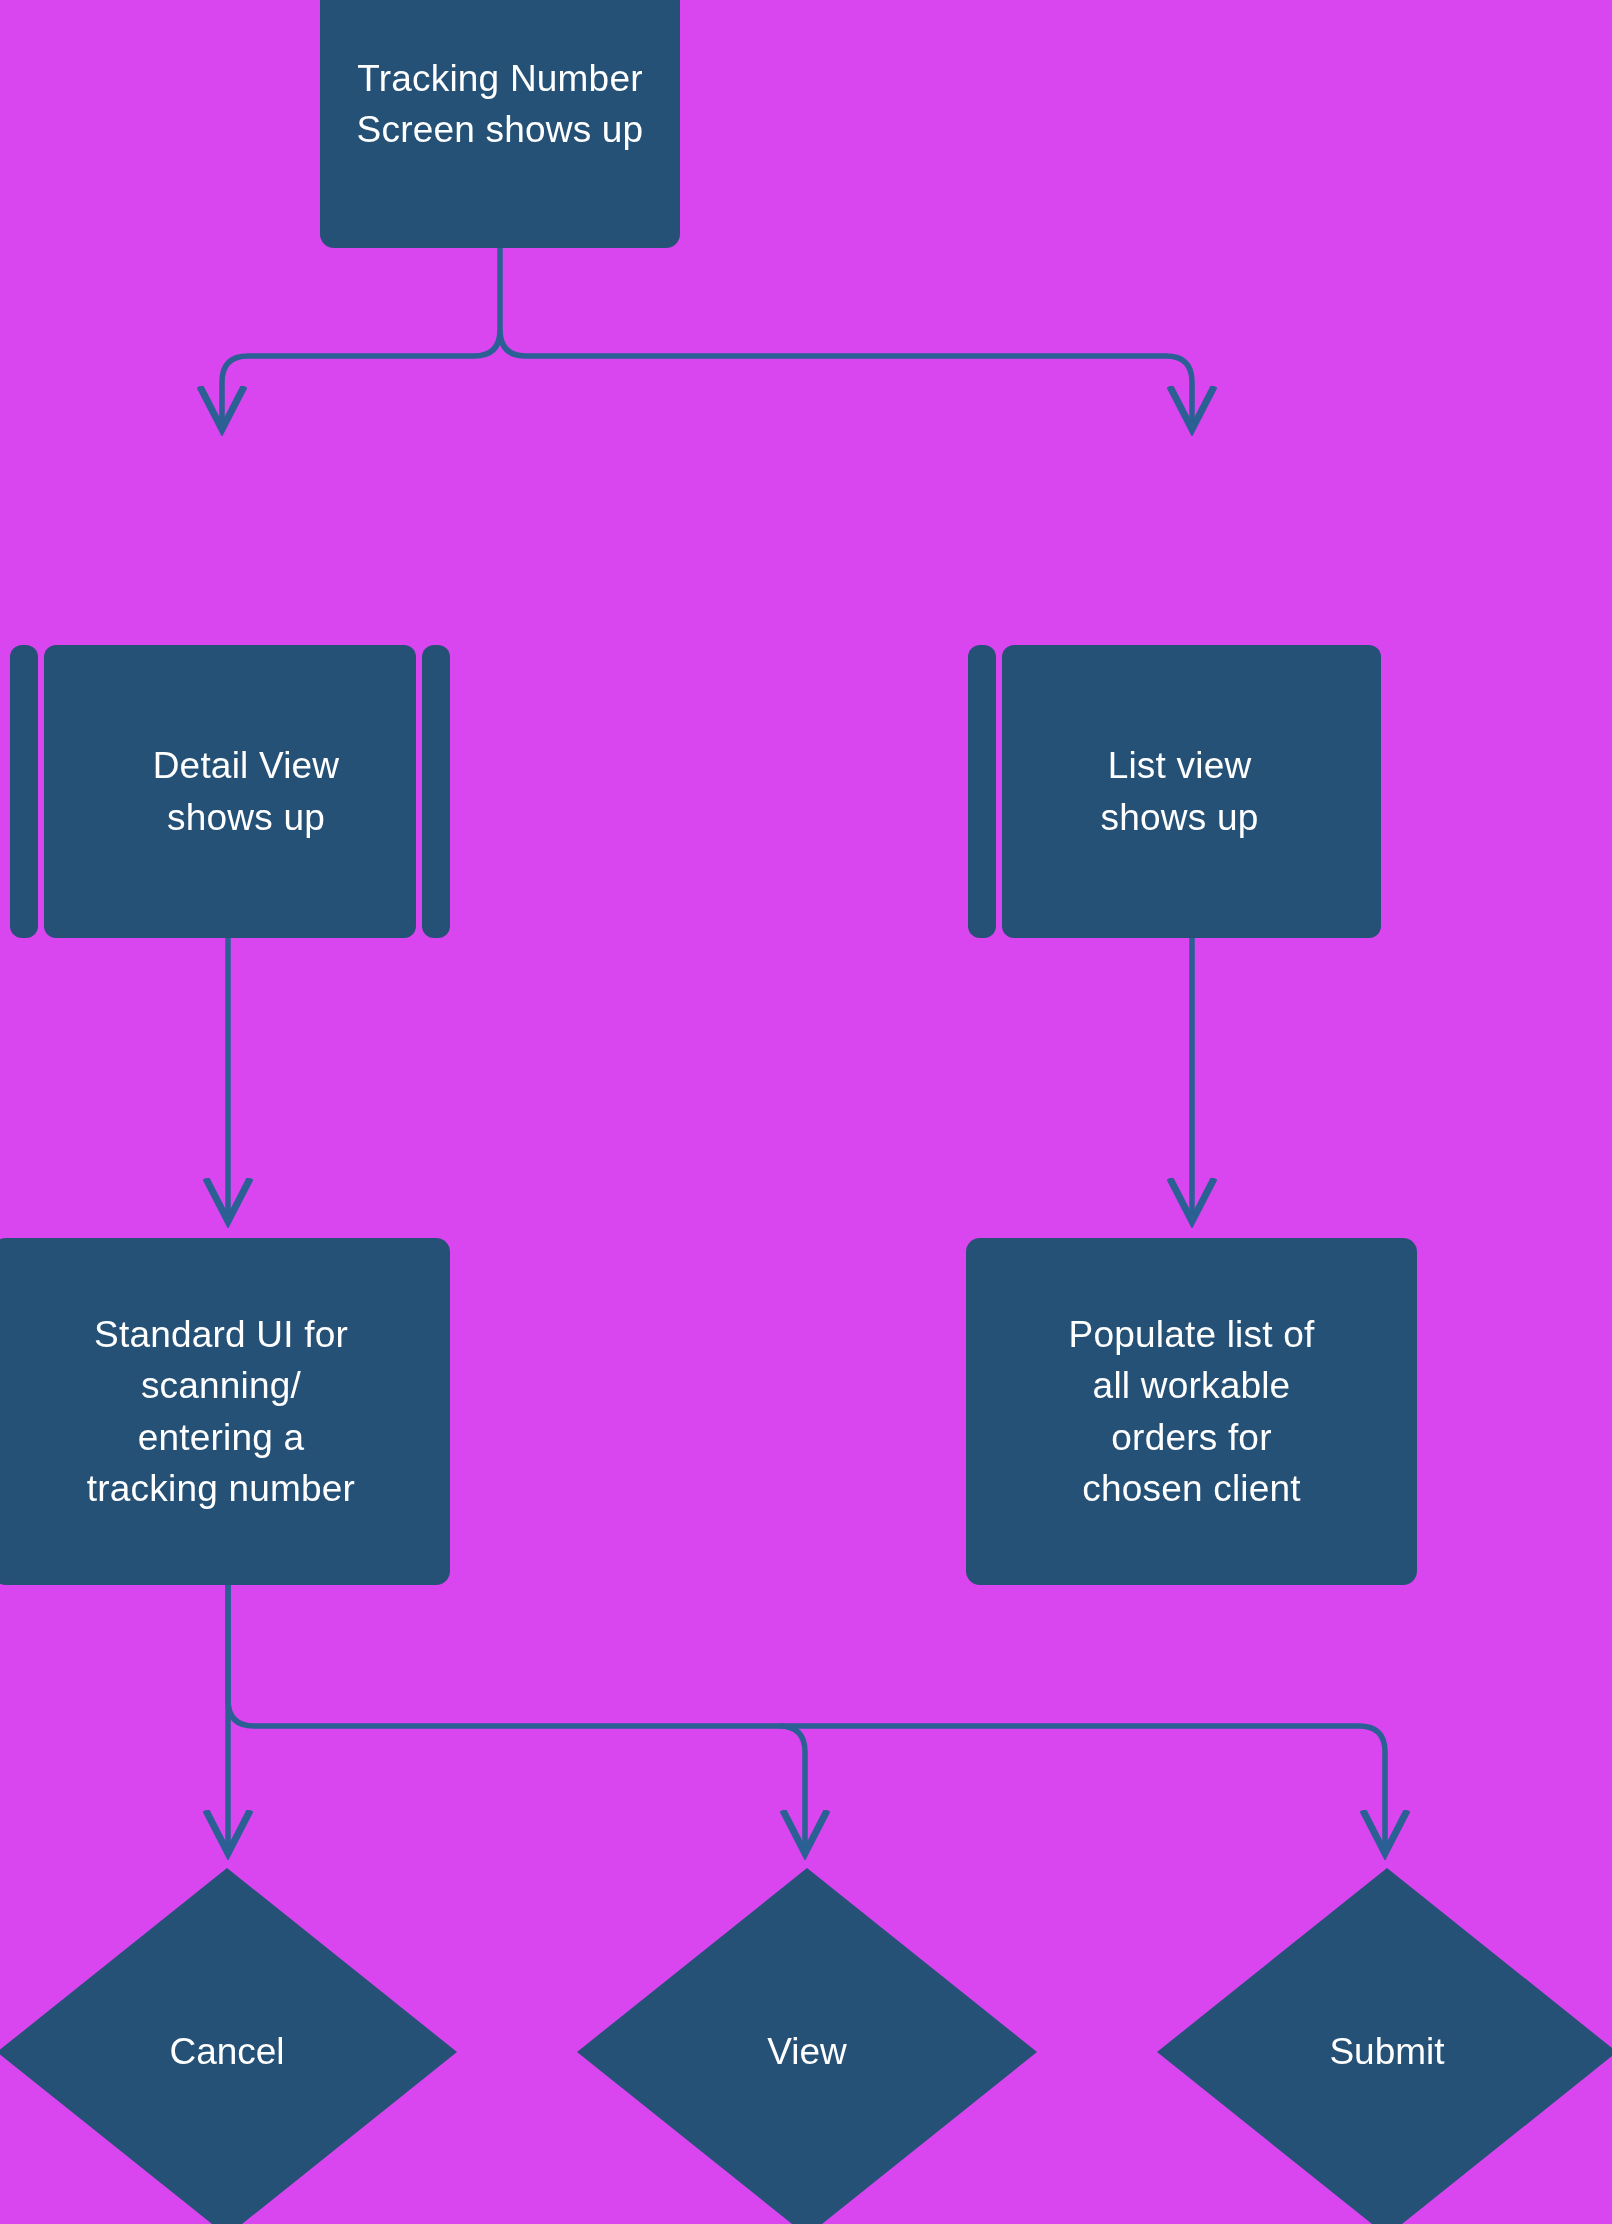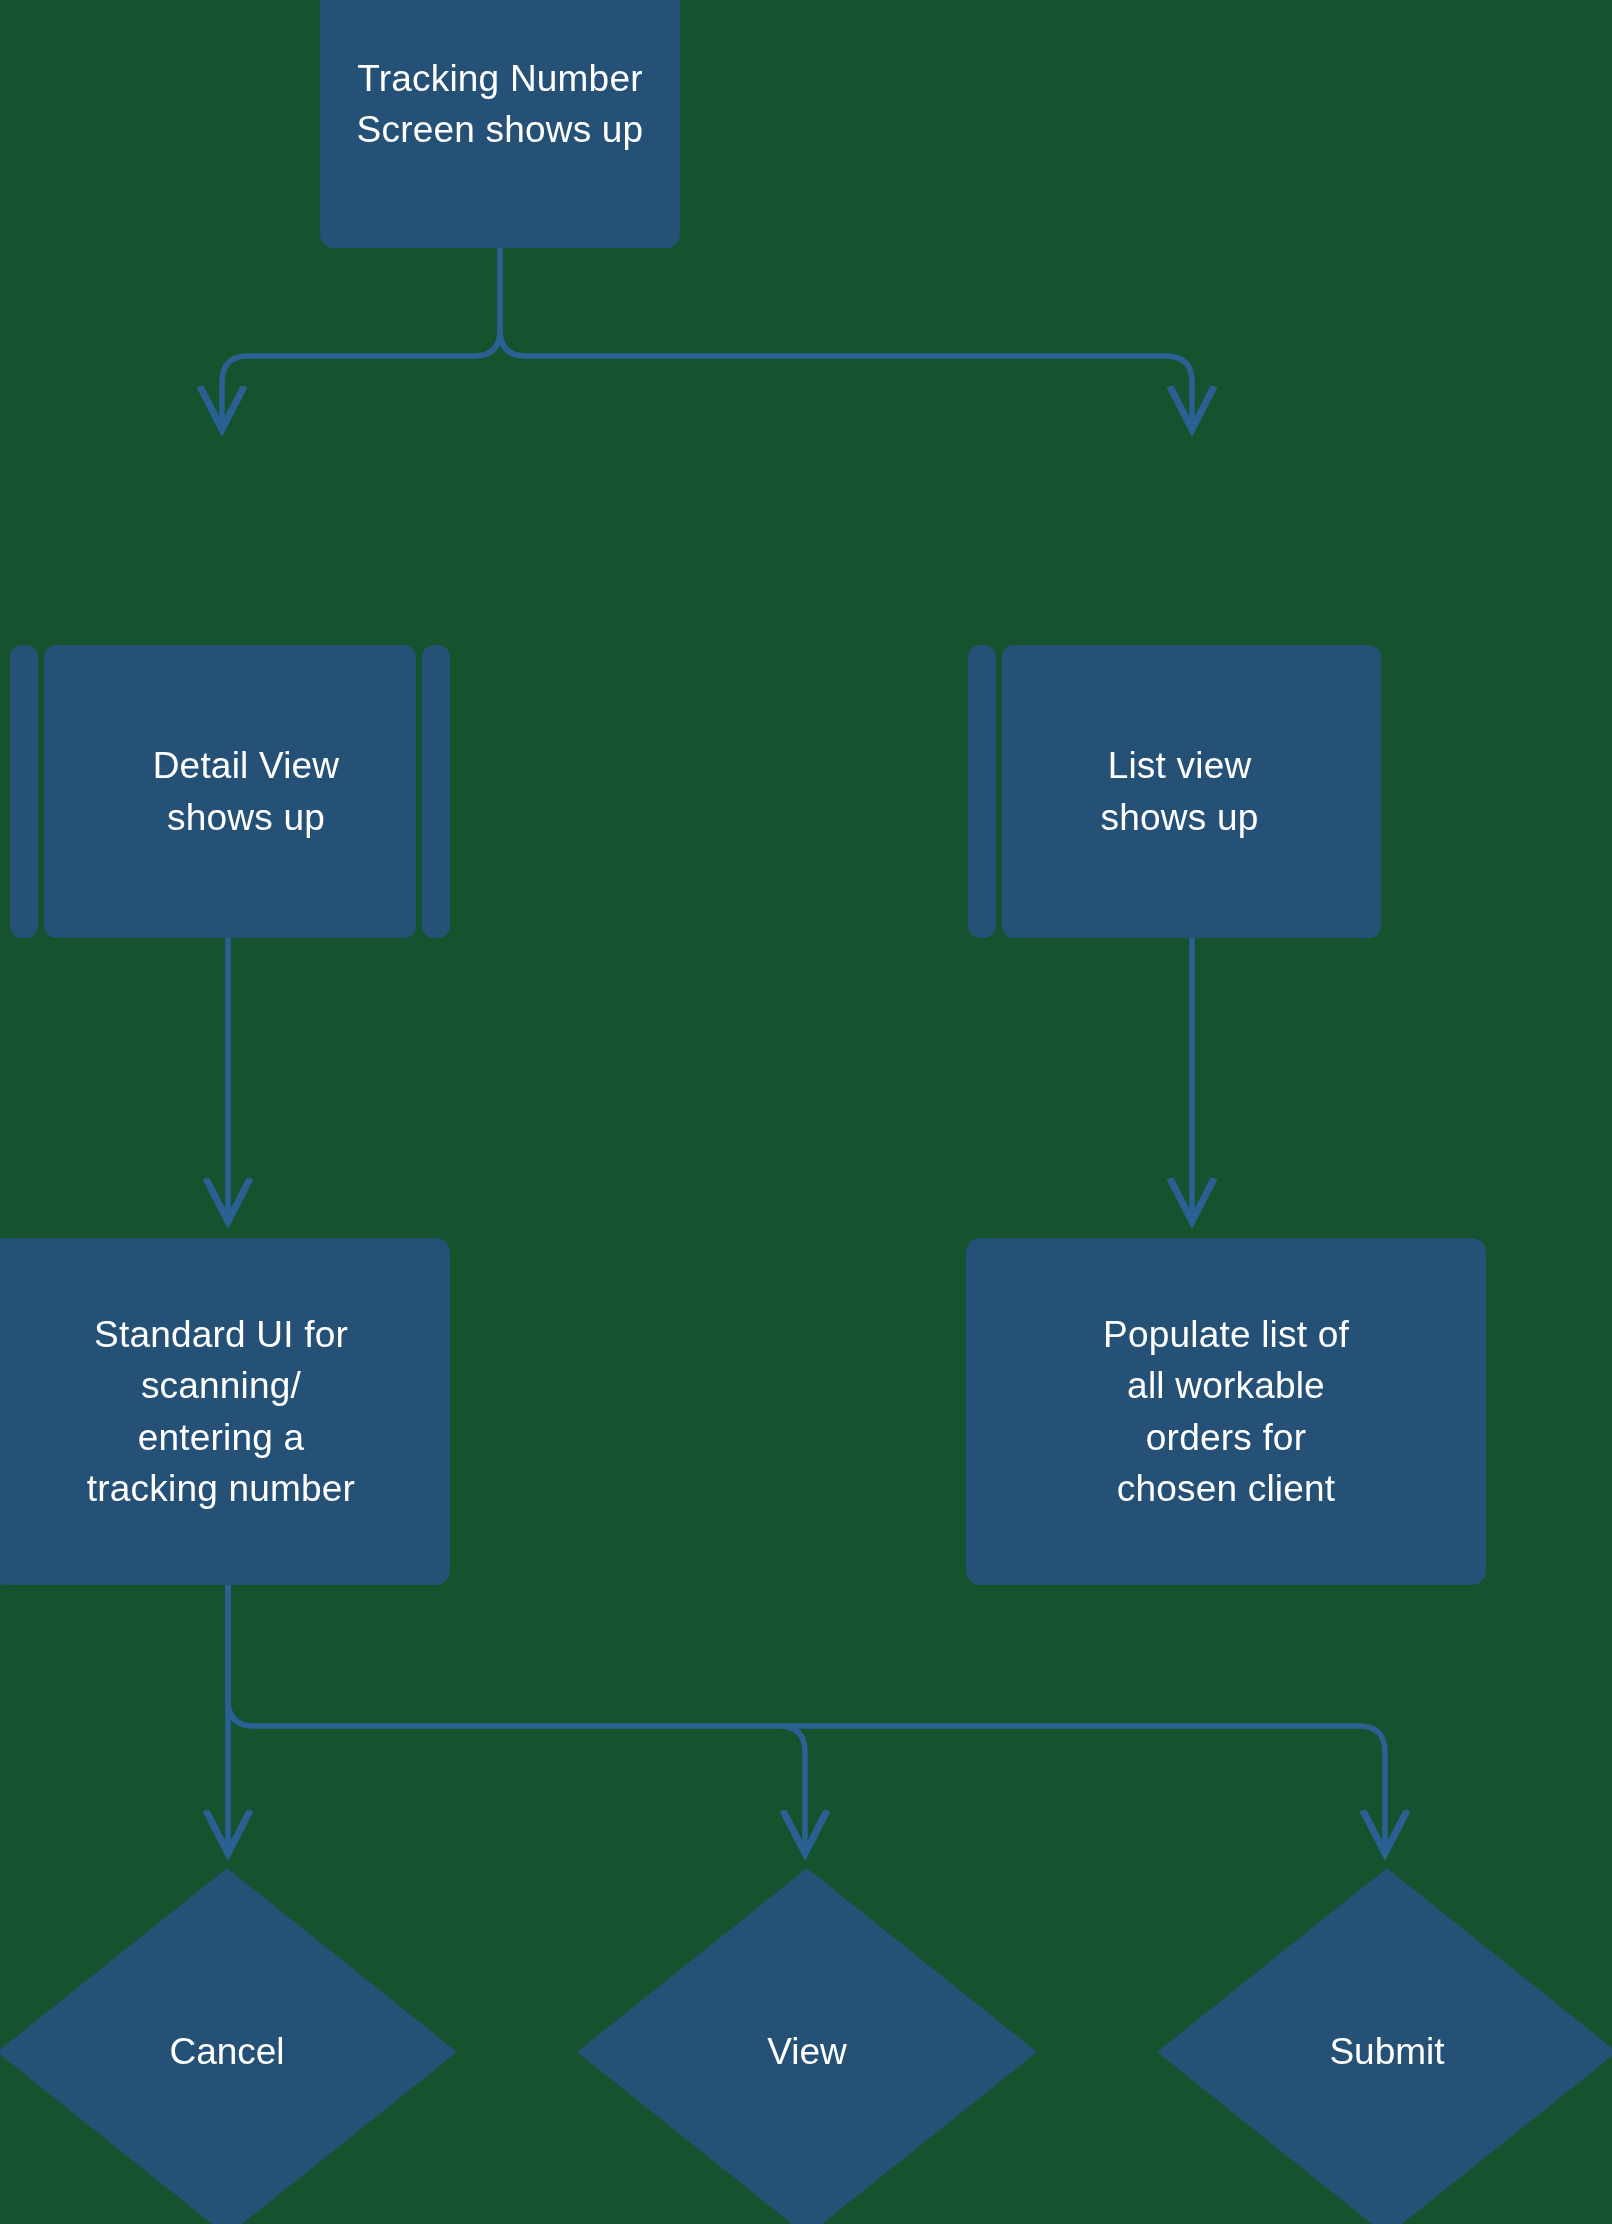--- a/index.html
+++ b/index.html
@@ -11,21 +11,21 @@
   body {
     width: 1612px;
     height: 2224px;
     overflow: hidden;
     font-family: "Liberation Sans", sans-serif;
   }
   #canvas {
     position: relative;
     width: 1612px;
     height: 2224px;
-    background: #14532d;
+    background: #d946ef;
   }
   #edges {
     position: absolute;
     top: 0;
     left: 0;
     width: 1612px;
     height: 2224px;
   }
   .node {
     position: absolute;
@@ -135,21 +135,21 @@
 shows up</span>
   </div>
 
   <div class="node rect" style="left:-8px; top:1238px; width:458px; height:347px;">
     <span class="label">Standard UI for
 scanning/
 entering a
 tracking number</span>
   </div>
 
-  <div class="node rect" style="left:966px; top:1238px; width:520px; height:347px;">
+  <div class="node rect" style="left:966px; top:1238px; width:451px; height:347px;">
     <span class="label">Populate list of
 all workable
 orders for
 chosen client</span>
   </div>
 
   <div class="diamond-wrap" style="left:-3px; top:1868px; width:460px; height:368px;">
     <div class="diamond-shape"></div>
     <div class="diamond-label">Cancel</div>
   </div>

